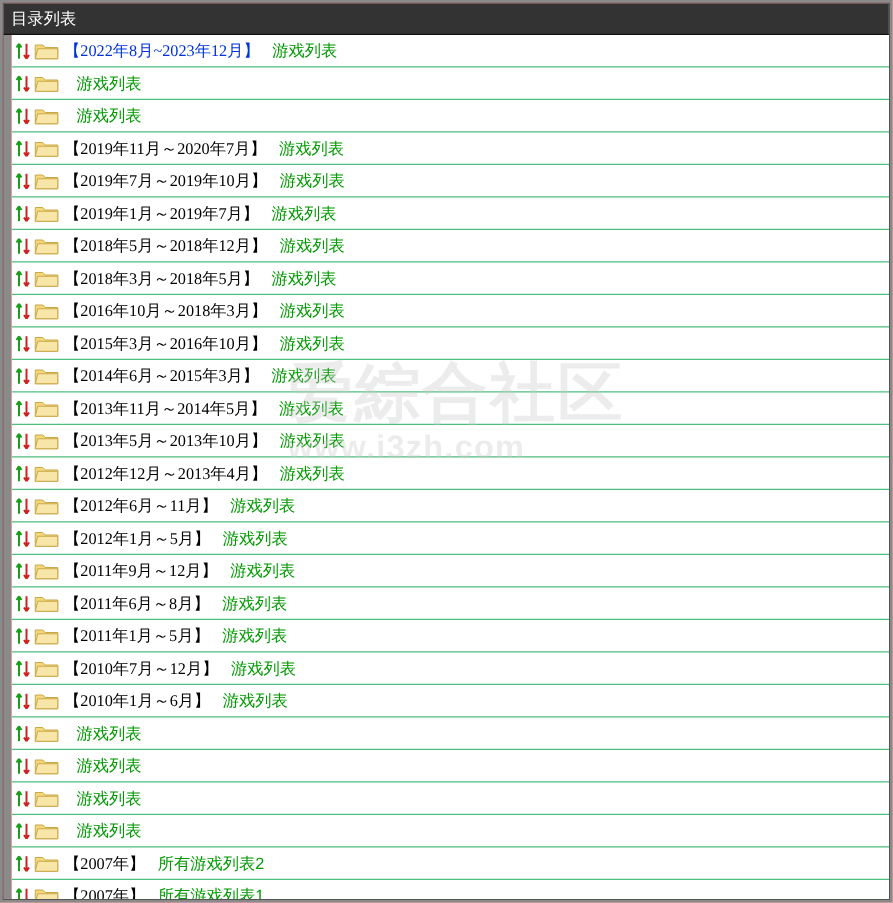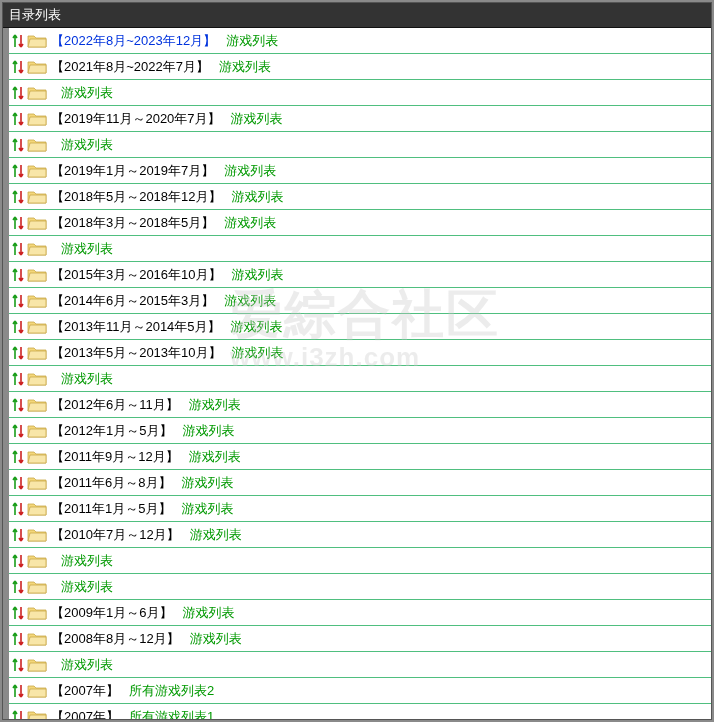--- a/index.html
+++ b/index.html
@@ -54,20 +54,21 @@
       width: 20px;
       height: 16px;
       display: inline-flex;
       align-items: center;
       justify-content: center;
       margin-right: 4px;
       flex-shrink: 0;
     }
     .date-range {
       color: #000000;
+      font-family: Liberation Serif, serif;
     }
     .date-range.highlighted {
       color: #0033dd;
     }
     .link-text {
       color: #009900;
       margin-left: 10px;
     }
     .watermark {
       position: absolute;
@@ -117,21 +118,20 @@
   <path d="M3 2 L3 14 M3 2 L1 5 M3 2 L5 5" stroke="#1a9e1a" stroke-width="1.6" fill="none"></path>
   <path d="M9 2 L9 14 M9 14 L7 11 M9 14 L11 11" stroke="#cc2222" stroke-width="1.6" fill="none"></path>
 </svg>
         </span>
         <span class="folder-icon">
           <svg width="20" height="16" viewBox="0 0 20 16">
   <path d="M1 3 L1 14 L19 14 L19 5 L9 5 L7 3 Z" fill="#f4d77a" stroke="#c9a849" stroke-width="0.8"></path>
   <path d="M1 14 L3 6 L19 6 L19 14 Z" fill="#f8e6a8" stroke="#c9a849" stroke-width="0.8"></path>
 </svg>
         </span>
-        <span class="date-range">【2021年8月~2022年7月】</span>
         <span class="link-text">游戏列表</span>
       </div>
       <div class="folder-row">
         <span class="sort-icon">
           <svg width="12" height="16" viewBox="0 0 12 16">
   <path d="M3 2 L3 14 M3 2 L1 5 M3 2 L5 5" stroke="#1a9e1a" stroke-width="1.6" fill="none"></path>
   <path d="M9 2 L9 14 M9 14 L7 11 M9 14 L11 11" stroke="#cc2222" stroke-width="1.6" fill="none"></path>
 </svg>
         </span>
         <span class="folder-icon">
@@ -164,20 +164,21 @@
   <path d="M3 2 L3 14 M3 2 L1 5 M3 2 L5 5" stroke="#1a9e1a" stroke-width="1.6" fill="none"></path>
   <path d="M9 2 L9 14 M9 14 L7 11 M9 14 L11 11" stroke="#cc2222" stroke-width="1.6" fill="none"></path>
 </svg>
         </span>
         <span class="folder-icon">
           <svg width="20" height="16" viewBox="0 0 20 16">
   <path d="M1 3 L1 14 L19 14 L19 5 L9 5 L7 3 Z" fill="#f4d77a" stroke="#c9a849" stroke-width="0.8"></path>
   <path d="M1 14 L3 6 L19 6 L19 14 Z" fill="#f8e6a8" stroke="#c9a849" stroke-width="0.8"></path>
 </svg>
         </span>
+        <span class="date-range">【2019年7月～2019年10月】</span>
         <span class="link-text">游戏列表</span>
       </div>
       <div class="folder-row">
         <span class="sort-icon">
           <svg width="12" height="16" viewBox="0 0 12 16">
   <path d="M3 2 L3 14 M3 2 L1 5 M3 2 L5 5" stroke="#1a9e1a" stroke-width="1.6" fill="none"></path>
   <path d="M9 2 L9 14 M9 14 L7 11 M9 14 L11 11" stroke="#cc2222" stroke-width="1.6" fill="none"></path>
 </svg>
         </span>
         <span class="folder-icon">
@@ -227,20 +228,21 @@
   <path d="M3 2 L3 14 M3 2 L1 5 M3 2 L5 5" stroke="#1a9e1a" stroke-width="1.6" fill="none"></path>
   <path d="M9 2 L9 14 M9 14 L7 11 M9 14 L11 11" stroke="#cc2222" stroke-width="1.6" fill="none"></path>
 </svg>
         </span>
         <span class="folder-icon">
           <svg width="20" height="16" viewBox="0 0 20 16">
   <path d="M1 3 L1 14 L19 14 L19 5 L9 5 L7 3 Z" fill="#f4d77a" stroke="#c9a849" stroke-width="0.8"></path>
   <path d="M1 14 L3 6 L19 6 L19 14 Z" fill="#f8e6a8" stroke="#c9a849" stroke-width="0.8"></path>
 </svg>
         </span>
+        <span class="date-range">【2016年10月～2018年3月】</span>
         <span class="link-text">游戏列表</span>
       </div>
       <div class="folder-row">
         <span class="sort-icon">
           <svg width="12" height="16" viewBox="0 0 12 16">
   <path d="M3 2 L3 14 M3 2 L1 5 M3 2 L5 5" stroke="#1a9e1a" stroke-width="1.6" fill="none"></path>
   <path d="M9 2 L9 14 M9 14 L7 11 M9 14 L11 11" stroke="#cc2222" stroke-width="1.6" fill="none"></path>
 </svg>
         </span>
         <span class="folder-icon">
@@ -306,20 +308,21 @@
   <path d="M3 2 L3 14 M3 2 L1 5 M3 2 L5 5" stroke="#1a9e1a" stroke-width="1.6" fill="none"></path>
   <path d="M9 2 L9 14 M9 14 L7 11 M9 14 L11 11" stroke="#cc2222" stroke-width="1.6" fill="none"></path>
 </svg>
         </span>
         <span class="folder-icon">
           <svg width="20" height="16" viewBox="0 0 20 16">
   <path d="M1 3 L1 14 L19 14 L19 5 L9 5 L7 3 Z" fill="#f4d77a" stroke="#c9a849" stroke-width="0.8"></path>
   <path d="M1 14 L3 6 L19 6 L19 14 Z" fill="#f8e6a8" stroke="#c9a849" stroke-width="0.8"></path>
 </svg>
         </span>
+        <span class="date-range">【2012年12月～2013年4月】</span>
         <span class="link-text">游戏列表</span>
       </div>
       <div class="folder-row">
         <span class="sort-icon">
           <svg width="12" height="16" viewBox="0 0 12 16">
   <path d="M3 2 L3 14 M3 2 L1 5 M3 2 L5 5" stroke="#1a9e1a" stroke-width="1.6" fill="none"></path>
   <path d="M9 2 L9 14 M9 14 L7 11 M9 14 L11 11" stroke="#cc2222" stroke-width="1.6" fill="none"></path>
 </svg>
         </span>
         <span class="folder-icon">
@@ -417,67 +420,66 @@
   <path d="M3 2 L3 14 M3 2 L1 5 M3 2 L5 5" stroke="#1a9e1a" stroke-width="1.6" fill="none"></path>
   <path d="M9 2 L9 14 M9 14 L7 11 M9 14 L11 11" stroke="#cc2222" stroke-width="1.6" fill="none"></path>
 </svg>
         </span>
         <span class="folder-icon">
           <svg width="20" height="16" viewBox="0 0 20 16">
   <path d="M1 3 L1 14 L19 14 L19 5 L9 5 L7 3 Z" fill="#f4d77a" stroke="#c9a849" stroke-width="0.8"></path>
   <path d="M1 14 L3 6 L19 6 L19 14 Z" fill="#f8e6a8" stroke="#c9a849" stroke-width="0.8"></path>
 </svg>
         </span>
-        <span class="link-text">游戏列表</span>
-      </div>
-      <div class="folder-row">
-        <span class="sort-icon">
-          <svg width="12" height="16" viewBox="0 0 12 16">
-  <path d="M3 2 L3 14 M3 2 L1 5 M3 2 L5 5" stroke="#1a9e1a" stroke-width="1.6" fill="none"></path>
-  <path d="M9 2 L9 14 M9 14 L7 11 M9 14 L11 11" stroke="#cc2222" stroke-width="1.6" fill="none"></path>
-</svg>
-        </span>
-        <span class="folder-icon">
-          <svg width="20" height="16" viewBox="0 0 20 16">
-  <path d="M1 3 L1 14 L19 14 L19 5 L9 5 L7 3 Z" fill="#f4d77a" stroke="#c9a849" stroke-width="0.8"></path>
-  <path d="M1 14 L3 6 L19 6 L19 14 Z" fill="#f8e6a8" stroke="#c9a849" stroke-width="0.8"></path>
-</svg>
-        </span>
-        <span class="link-text">游戏列表</span>
-      </div>
-      <div class="folder-row">
-        <span class="sort-icon">
-          <svg width="12" height="16" viewBox="0 0 12 16">
-  <path d="M3 2 L3 14 M3 2 L1 5 M3 2 L5 5" stroke="#1a9e1a" stroke-width="1.6" fill="none"></path>
-  <path d="M9 2 L9 14 M9 14 L7 11 M9 14 L11 11" stroke="#cc2222" stroke-width="1.6" fill="none"></path>
-</svg>
-        </span>
-        <span class="folder-icon">
-          <svg width="20" height="16" viewBox="0 0 20 16">
-  <path d="M1 3 L1 14 L19 14 L19 5 L9 5 L7 3 Z" fill="#f4d77a" stroke="#c9a849" stroke-width="0.8"></path>
-  <path d="M1 14 L3 6 L19 6 L19 14 Z" fill="#f8e6a8" stroke="#c9a849" stroke-width="0.8"></path>
-</svg>
-        </span>
-        <span class="date-range">【2009年1月～6月】</span>
-        <span class="link-text">游戏列表</span>
-      </div>
-      <div class="folder-row">
-        <span class="sort-icon">
-          <svg width="12" height="16" viewBox="0 0 12 16">
-  <path d="M3 2 L3 14 M3 2 L1 5 M3 2 L5 5" stroke="#1a9e1a" stroke-width="1.6" fill="none"></path>
-  <path d="M9 2 L9 14 M9 14 L7 11 M9 14 L11 11" stroke="#cc2222" stroke-width="1.6" fill="none"></path>
-</svg>
-        </span>
-        <span class="folder-icon">
-          <svg width="20" height="16" viewBox="0 0 20 16">
-  <path d="M1 3 L1 14 L19 14 L19 5 L9 5 L7 3 Z" fill="#f4d77a" stroke="#c9a849" stroke-width="0.8"></path>
-  <path d="M1 14 L3 6 L19 6 L19 14 Z" fill="#f8e6a8" stroke="#c9a849" stroke-width="0.8"></path>
-</svg>
-        </span>
-        <span class="date-range">【2008年8月～12月】</span>
+        <span class="date-range">【2010年1月～6月】</span>
+        <span class="link-text">游戏列表</span>
+      </div>
+      <div class="folder-row">
+        <span class="sort-icon">
+          <svg width="12" height="16" viewBox="0 0 12 16">
+  <path d="M3 2 L3 14 M3 2 L1 5 M3 2 L5 5" stroke="#1a9e1a" stroke-width="1.6" fill="none"></path>
+  <path d="M9 2 L9 14 M9 14 L7 11 M9 14 L11 11" stroke="#cc2222" stroke-width="1.6" fill="none"></path>
+</svg>
+        </span>
+        <span class="folder-icon">
+          <svg width="20" height="16" viewBox="0 0 20 16">
+  <path d="M1 3 L1 14 L19 14 L19 5 L9 5 L7 3 Z" fill="#f4d77a" stroke="#c9a849" stroke-width="0.8"></path>
+  <path d="M1 14 L3 6 L19 6 L19 14 Z" fill="#f8e6a8" stroke="#c9a849" stroke-width="0.8"></path>
+</svg>
+        </span>
+        <span class="link-text">游戏列表</span>
+      </div>
+      <div class="folder-row">
+        <span class="sort-icon">
+          <svg width="12" height="16" viewBox="0 0 12 16">
+  <path d="M3 2 L3 14 M3 2 L1 5 M3 2 L5 5" stroke="#1a9e1a" stroke-width="1.6" fill="none"></path>
+  <path d="M9 2 L9 14 M9 14 L7 11 M9 14 L11 11" stroke="#cc2222" stroke-width="1.6" fill="none"></path>
+</svg>
+        </span>
+        <span class="folder-icon">
+          <svg width="20" height="16" viewBox="0 0 20 16">
+  <path d="M1 3 L1 14 L19 14 L19 5 L9 5 L7 3 Z" fill="#f4d77a" stroke="#c9a849" stroke-width="0.8"></path>
+  <path d="M1 14 L3 6 L19 6 L19 14 Z" fill="#f8e6a8" stroke="#c9a849" stroke-width="0.8"></path>
+</svg>
+        </span>
+        <span class="link-text">游戏列表</span>
+      </div>
+      <div class="folder-row">
+        <span class="sort-icon">
+          <svg width="12" height="16" viewBox="0 0 12 16">
+  <path d="M3 2 L3 14 M3 2 L1 5 M3 2 L5 5" stroke="#1a9e1a" stroke-width="1.6" fill="none"></path>
+  <path d="M9 2 L9 14 M9 14 L7 11 M9 14 L11 11" stroke="#cc2222" stroke-width="1.6" fill="none"></path>
+</svg>
+        </span>
+        <span class="folder-icon">
+          <svg width="20" height="16" viewBox="0 0 20 16">
+  <path d="M1 3 L1 14 L19 14 L19 5 L9 5 L7 3 Z" fill="#f4d77a" stroke="#c9a849" stroke-width="0.8"></path>
+  <path d="M1 14 L3 6 L19 6 L19 14 Z" fill="#f8e6a8" stroke="#c9a849" stroke-width="0.8"></path>
+</svg>
+        </span>
         <span class="link-text">游戏列表</span>
       </div>
       <div class="folder-row">
         <span class="sort-icon">
           <svg width="12" height="16" viewBox="0 0 12 16">
   <path d="M3 2 L3 14 M3 2 L1 5 M3 2 L5 5" stroke="#1a9e1a" stroke-width="1.6" fill="none"></path>
   <path d="M9 2 L9 14 M9 14 L7 11 M9 14 L11 11" stroke="#cc2222" stroke-width="1.6" fill="none"></path>
 </svg>
         </span>
         <span class="folder-icon">

